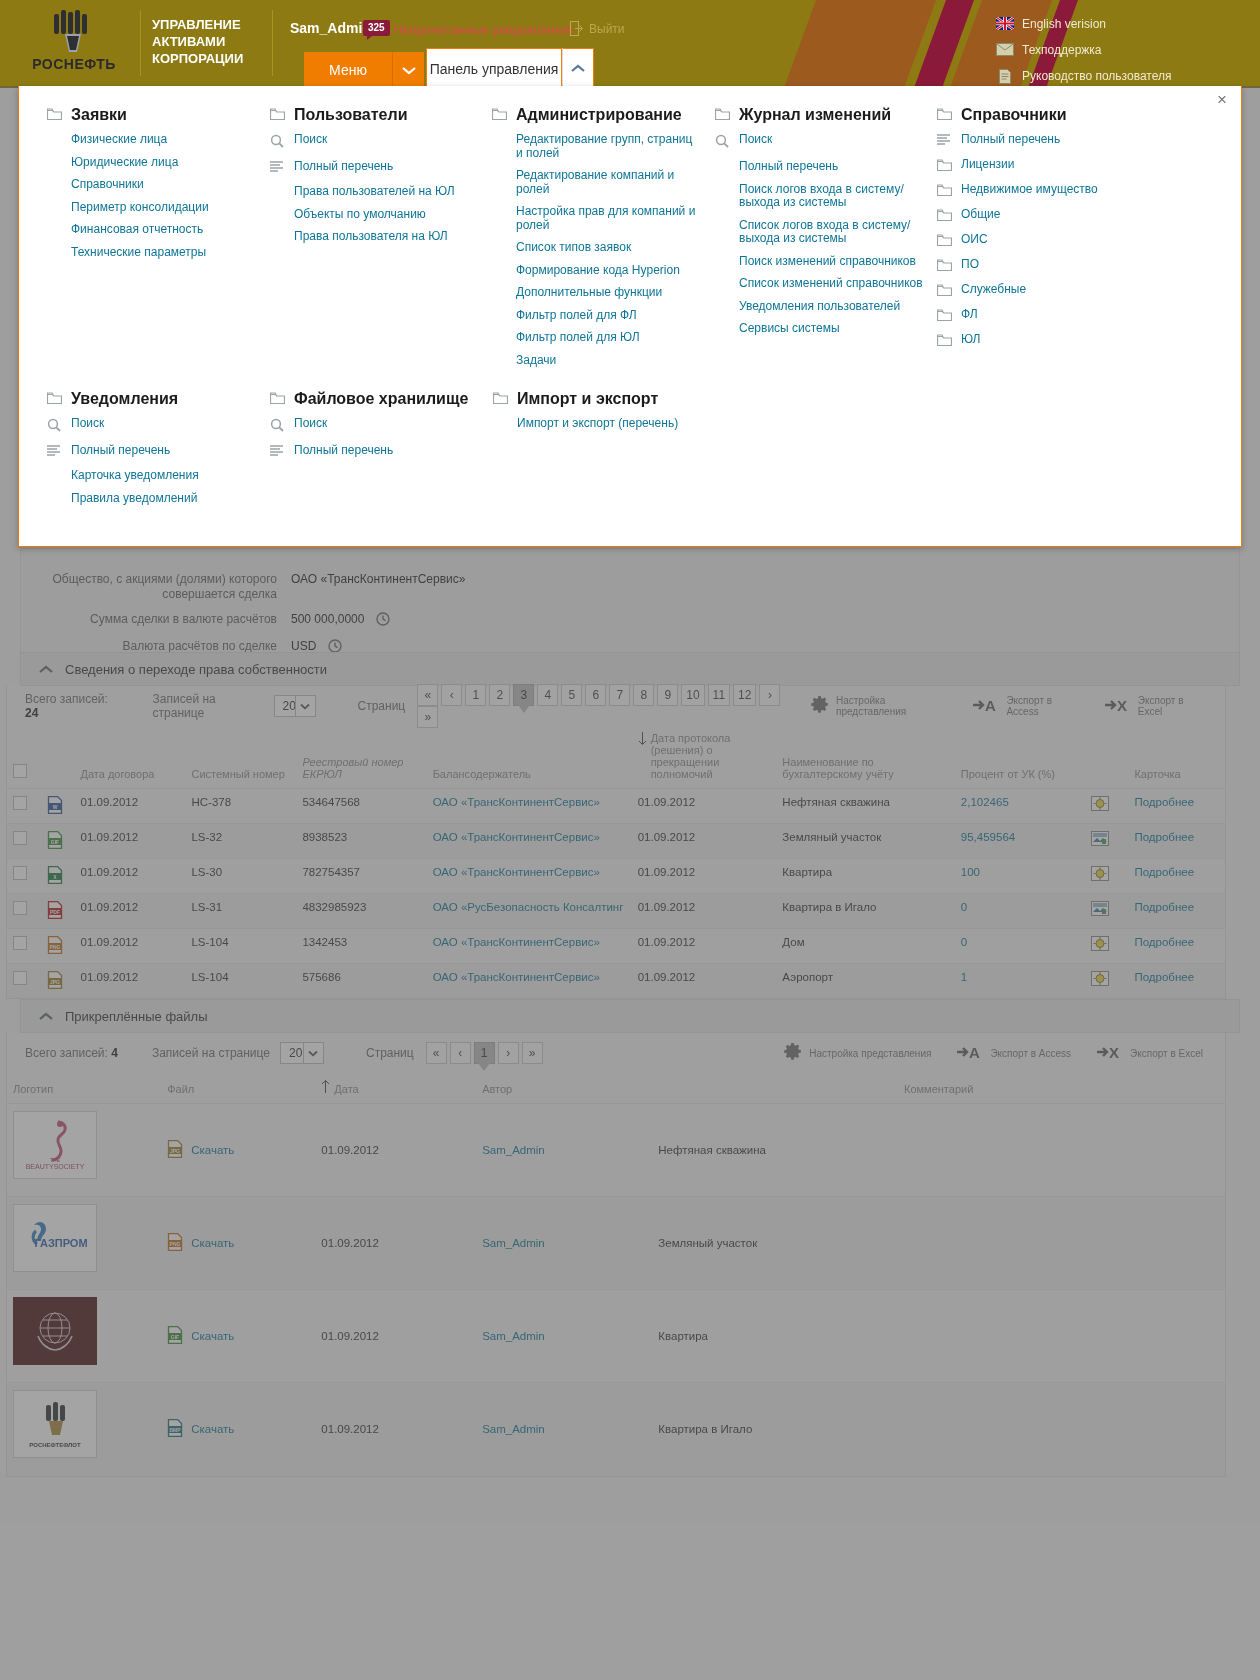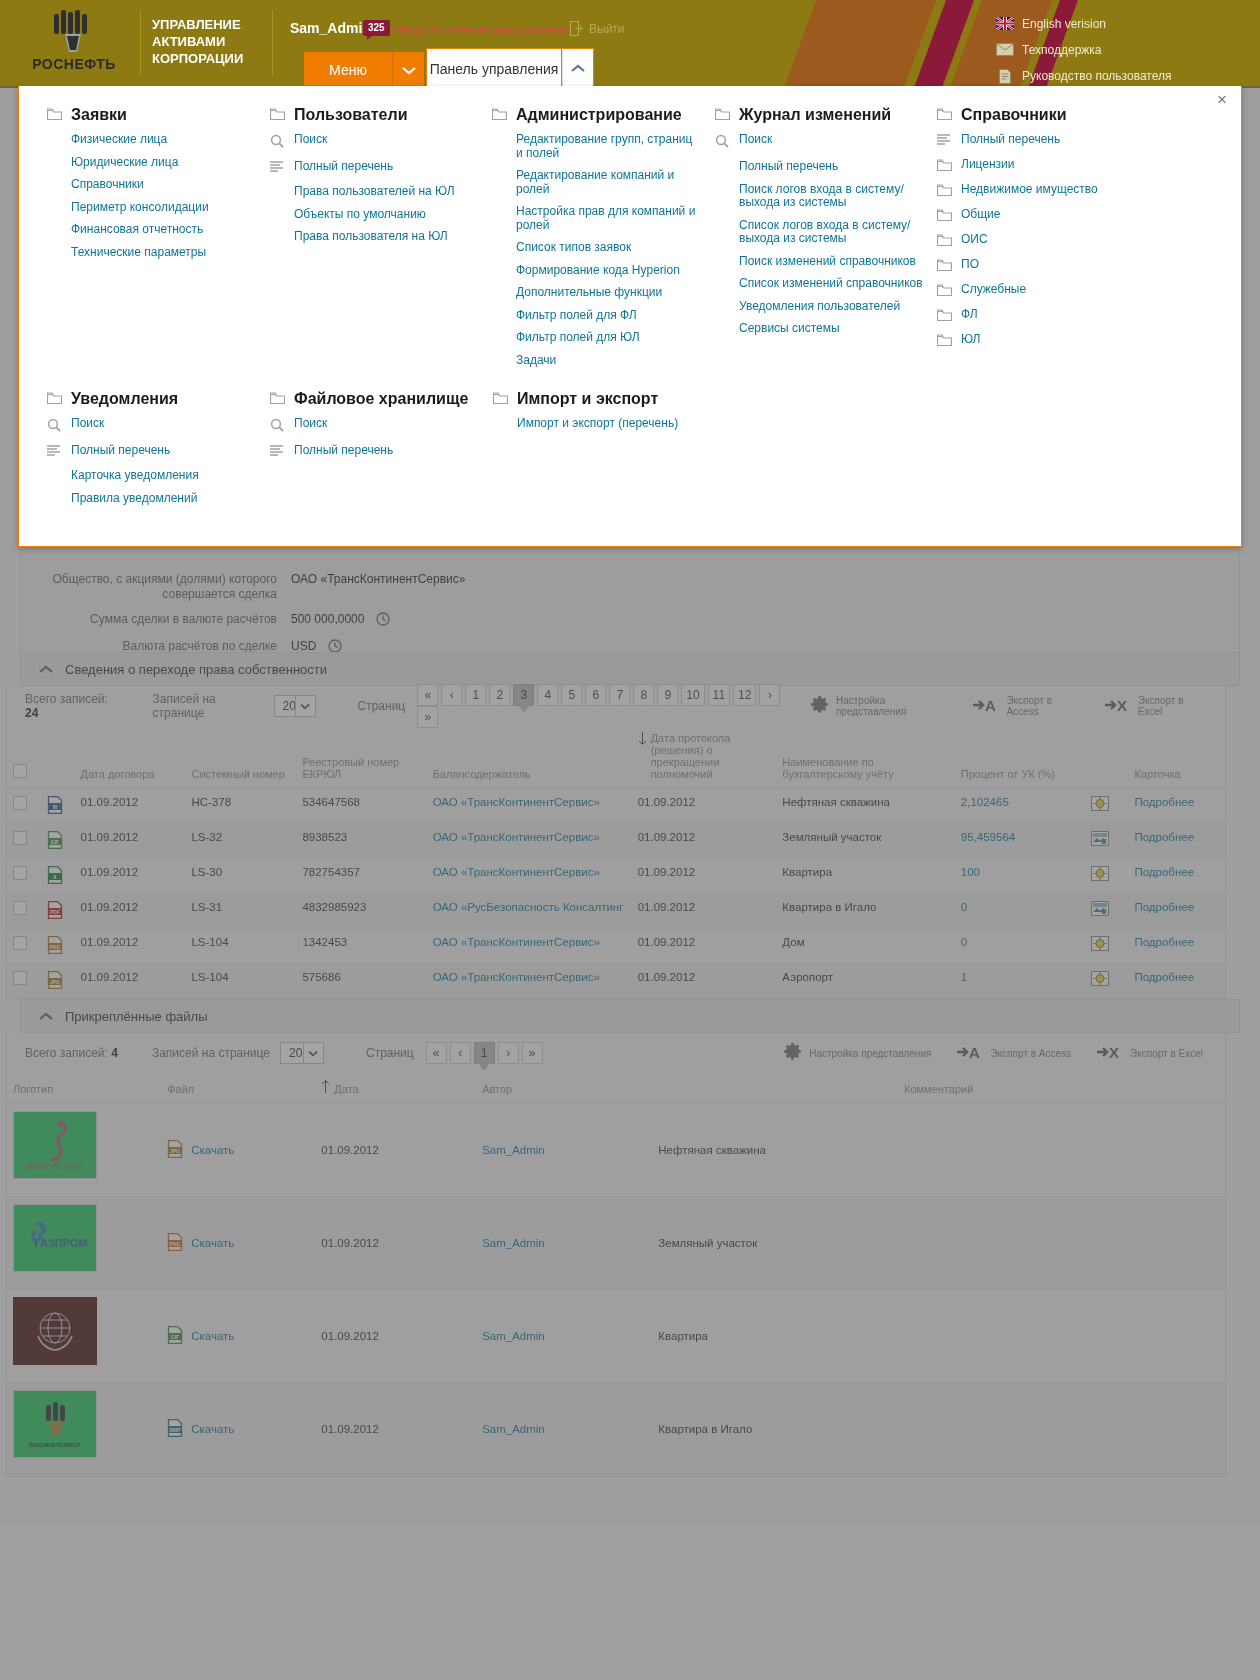--- a/index.html
+++ b/index.html
@@ -178,21 +178,21 @@
   }
   table.grid td {
     font-size:11.5px; color:#333; padding:7px 6px; vertical-align:top;
     border-top:1px solid #e4e4e4;
   }
   table.grid tr.alt td { background:#ededed; }
   .lnk { color:#0f7596; }
   .chk { width:14px; height:14px; border:1px solid #bdbdbd; background:#fff; display:inline-block; }
   .more { color:#0f7596; font-size:11.5px; }
 
-  .logo-cell { width:84px; height:68px; border:1px solid #d2d2d2; background:#22c55e; display:flex; align-items:center; justify-content:center; overflow:hidden;}
+  .logo-cell { width:84px; height:68px; border:1px solid #d2d2d2; background:#ffffff; display:flex; align-items:center; justify-content:center; overflow:hidden;}
   .logo-cell.dark { background:#4a1418; border-color:#4a1418; }
 
   .dl { display:flex; align-items:center; }
   .dl .dlbl2 { color:#0f7596; font-size:11.5px; margin-left:8px; }
 </style>
 </head>
 <body>
 
 <div class="page">
 
@@ -284,21 +284,21 @@
       </span>
     </div>
 
     <table class="grid">
       <thead>
           <tr id="own-head">
             <th style="width: 28px;"><span class="chk"></span></th>
             <th style="width: 26px;"></th>
             <th style="width: 92px;">Дата договора</th>
             <th style="width: 92px;">Системный номер</th>
-            <th style="width: 108px;">Реестровый номер ЕКРЮЛ</th>
+            <th style="width: 108px; font-style: italic;">Реестровый номер ЕКРЮЛ</th>
             <th style="width: 170px;">Балансодержатель</th>
             <th style="width: 120px;"><span style="margin-right:4px;display:inline-block;vertical-align:top"><svg width="9" height="14" viewBox="0 0 9 14">
                   <path d="M4.5 0v12M1 9l3.5 3.5L8 9" stroke="#444" fill="none"></path>
                 </svg></span><span style="display:inline-block;width:108px;vertical-align:top">Дата протокола (решения) о прекращении полномочий</span></th>
             <th style="width: 148px;">Наименование по бухгалтерскому учёту</th>
             <th style="width: 108px;">Процент от УК (%)</th>
             <th style="width: 36px;"></th>
             <th style="width: 80px;">Карточка</th>
           </tr>
         </thead>

